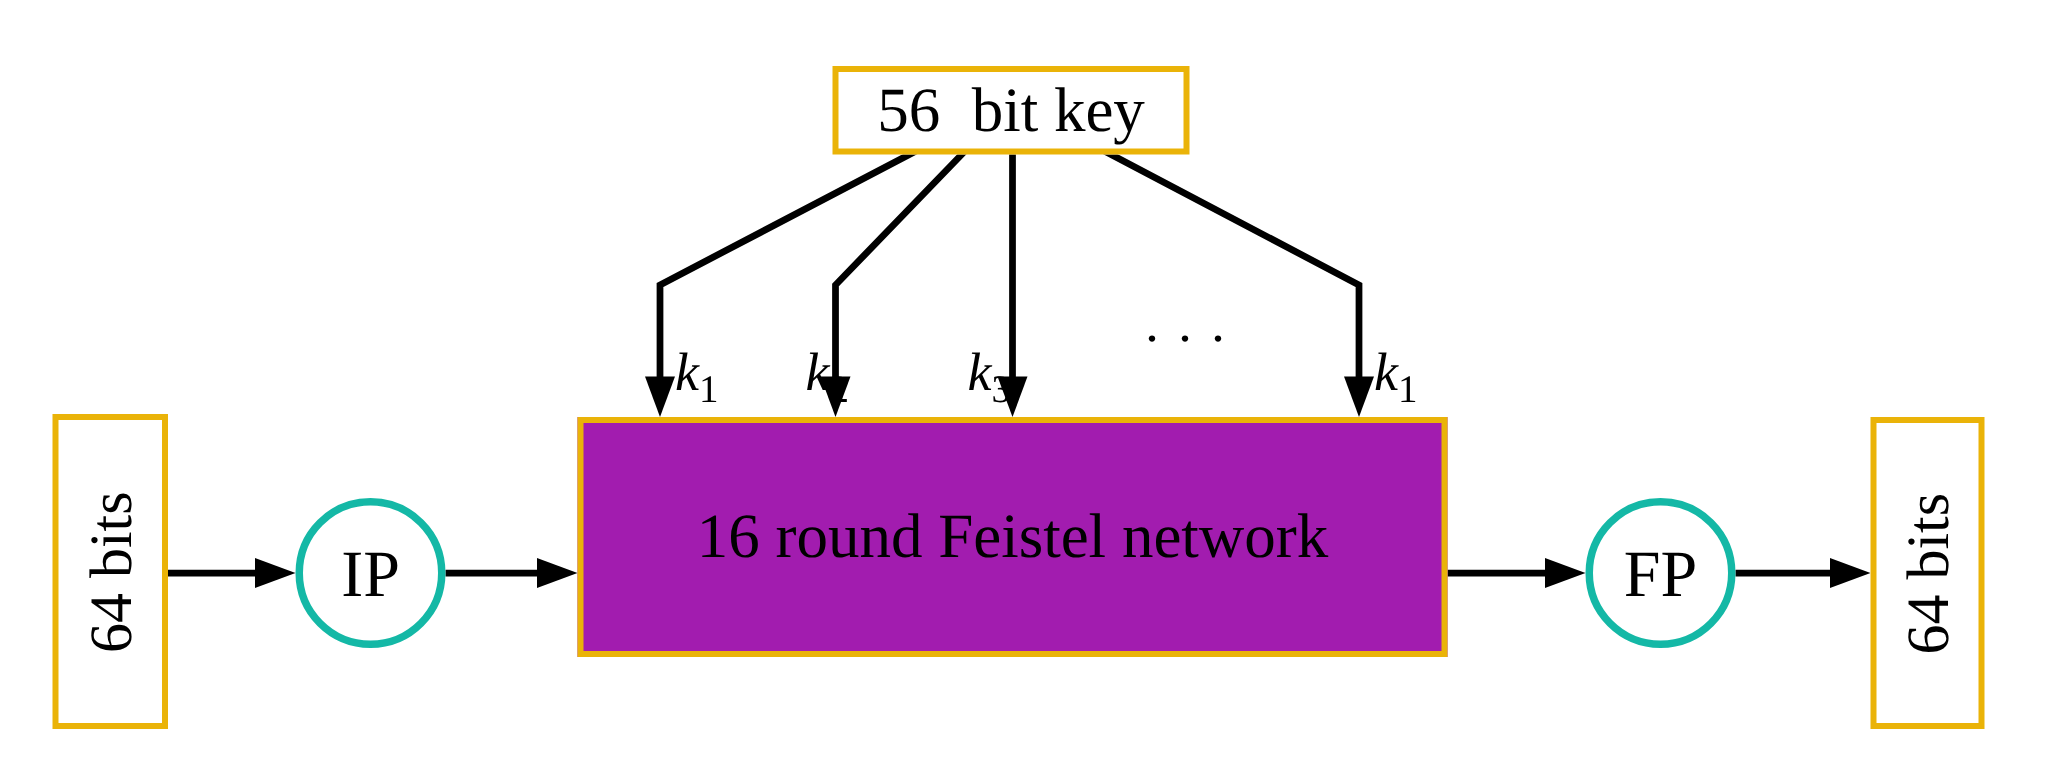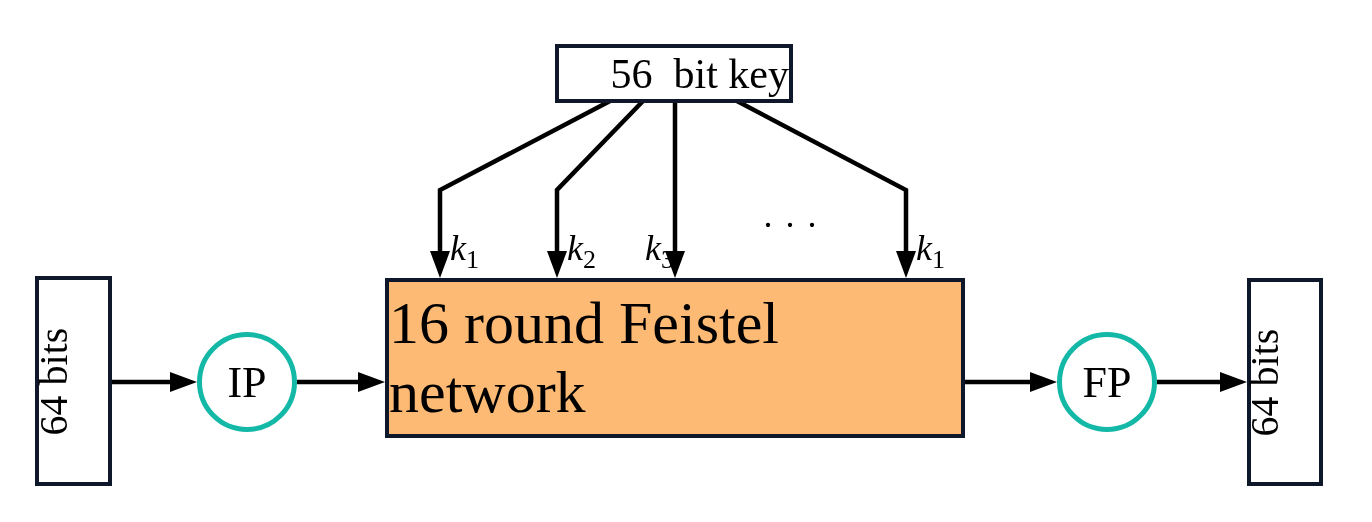--- a/index.html
+++ b/index.html
@@ -9,27 +9,27 @@
     background:#ffffff;
     font-family:"Liberation Serif","DejaVu Serif",serif;
     color:#000;
     overflow:hidden;
   }
   .lines{position:absolute;left:0;top:0;width:1372px;height:522px;}
   .lines path{stroke:#000;fill:none;stroke-width:4.5;}
   .lines path.head{fill:#000;stroke:none;}
   .box{
     position:absolute;
-    border:4px solid #0f172a;
+    border:4px solid #eab308;
     background:#ffffff;
-    display:flex;align-items:center;justify-content:flex-end;
+    display:flex;align-items:center;justify-content:center;
     box-sizing:border-box;
   }
   .keybox{left:555px;top:44px;width:238px;height:59px;font-size:42px;white-space:pre;}
-  .feistel{left:385px;top:278px;width:580px;height:160px;background:#fdba74;font-size:60px;}
+  .feistel{left:385px;top:278px;width:580px;height:160px;background:#a21caf;font-size:42px;}
   .vbox{width:77px;}
   .vbox .vtext{transform:rotate(-90deg);white-space:pre;font-size:40px;}
   .inbox{left:35px;top:276px;height:210px;}
   .outbox{left:1247px;top:278px;width:76px;height:208px;}
   .circle{
     position:absolute;
     width:100px;height:100px;
     border:5px solid #14b8a6;border-radius:50%;
     background:#ffffff;
     display:flex;align-items:center;justify-content:center;
@@ -83,21 +83,21 @@
     <path class="head" d="M1220,372 L1220,392 L1247,382 Z"></path>
   </svg>
 
   <div class="box keybox">
     <span>56  bit key</span>
   </div>
 
   <div class="klabel" style="left:450px">
     <span>k</span><sub>1</sub>
   </div>
-  <div class="klabel" style="left:567px">
+  <div class="klabel" style="left:537px">
     <span>k</span><sub>2</sub>
   </div>
   <div class="klabel" style="left:645px">
     <span>k</span><sub>3</sub>
   </div>
   <div class="kdots">. . .</div>
   <div class="klabel" style="left:916px">
     <span>k</span><sub>1</sub>
   </div>
 

